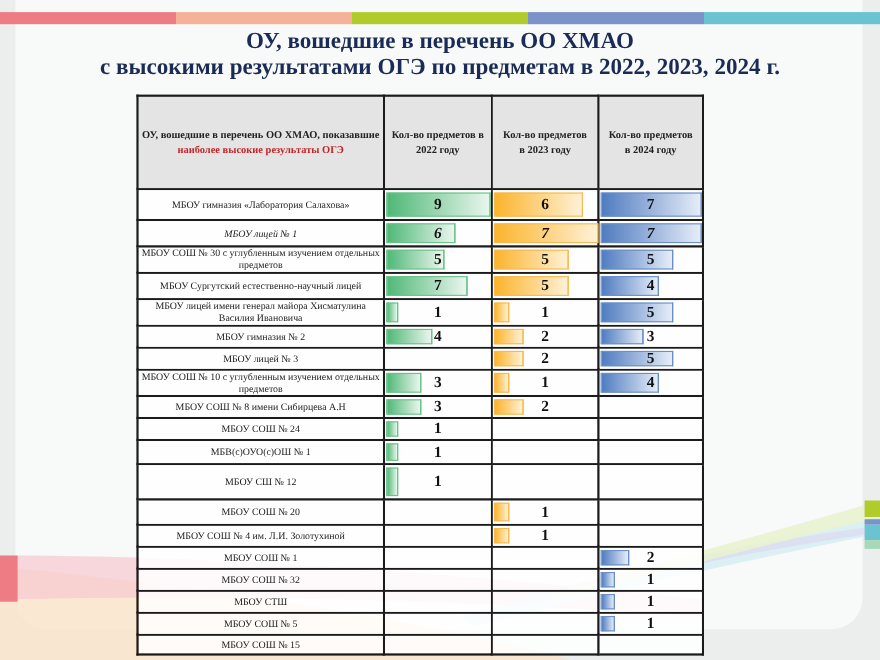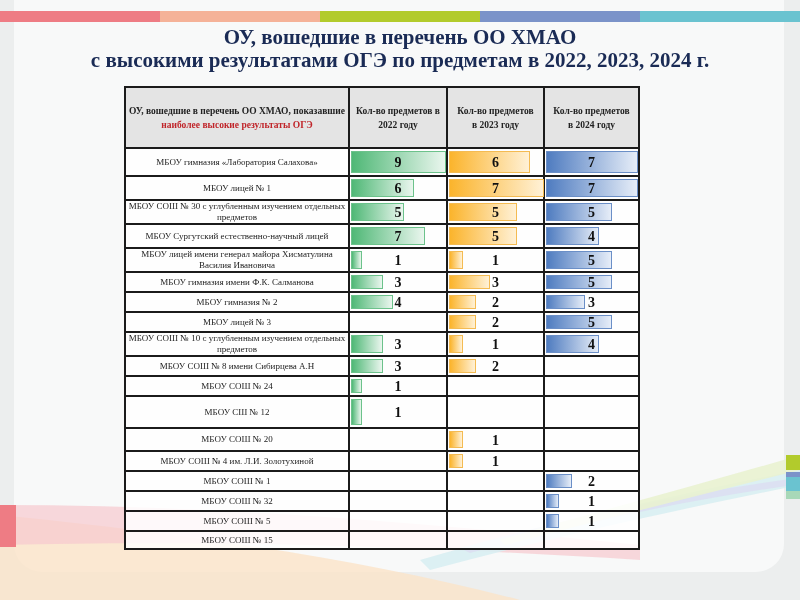--- a/index.html
+++ b/index.html
@@ -86,32 +86,32 @@
       <col style="width:97px">
       <col style="width:95px">
   </colgroup>
   <thead>
     <tr>
       <th>
         <span>ОУ, вошедшие в перечень ОО ХМАО, показавшие</span><br>
         <span class="red">наиболее высокие результаты ОГЭ</span>
       </th>
       <th style="padding:0 6px"><span>Кол-во предметов в 2022 году</span></th>
-      <th style="padding:4px 6px"><span>Кол-во предметов в 2023 году</span></th>
+      <th style="padding:16px 6px"><span>Кол-во предметов в 2023 году</span></th>
       <th style="padding:0 6px"><span>Кол-во предметов в 2024 году</span></th>
     </tr>
   </thead>
   <tbody id="tbody">
       <tr style="height: 28px;">
         <td class="name">МБОУ гимназия «Лаборатория Салахова»</td>
         <td class="val"><div class="bar g" style="width: 95px;"></div><span class="num">9</span></td>
         <td class="val"><div class="bar o" style="width: 81px;"></div><span class="num">6</span></td>
         <td class="val"><div class="bar b" style="width: 92px;"></div><span class="num">7</span></td>
       </tr>
-      <tr style="height: 24px;">
+      <tr style="height: 24px; font-style: italic;">
         <td class="name">МБОУ лицей № 1</td>
         <td class="val"><div class="bar g" style="width: 63px;"></div><span class="num">6</span></td>
         <td class="val"><div class="bar o" style="width: 95px;"></div><span class="num">7</span></td>
         <td class="val"><div class="bar b" style="width: 92px;"></div><span class="num">7</span></td>
       </tr>
       <tr style="height: 23px;">
         <td class="name">МБОУ СОШ № 30 с углубленным изучением отдельных предметов</td>
         <td class="val"><div class="bar g" style="width: 53px;"></div><span class="num">5</span></td>
         <td class="val"><div class="bar o" style="width: 68px;"></div><span class="num">5</span></td>
         <td class="val"><div class="bar b" style="width: 66px;"></div><span class="num">5</span></td>
@@ -121,26 +121,20 @@
         <td class="val"><div class="bar g" style="width: 74px;"></div><span class="num">7</span></td>
         <td class="val"><div class="bar o" style="width: 68px;"></div><span class="num">5</span></td>
         <td class="val"><div class="bar b" style="width: 53px;"></div><span class="num">4</span></td>
       </tr>
       <tr style="height: 24px;">
         <td class="name">МБОУ лицей имени генерал майора Хисматулина Василия Ивановича</td>
         <td class="val"><div class="bar g" style="width: 11px;"></div><span class="num">1</span></td>
         <td class="val"><div class="bar o" style="width: 14px;"></div><span class="num">1</span></td>
         <td class="val"><div class="bar b" style="width: 66px;"></div><span class="num">5</span></td>
       </tr>
-      <tr style="height: 19px;">
-        <td class="name">МБОУ гимназия имени Ф.К. Салманова</td>
-        <td class="val"><div class="bar g" style="width: 32px;"></div><span class="num">3</span></td>
-        <td class="val"><div class="bar o" style="width: 41px;"></div><span class="num">3</span></td>
-        <td class="val"><div class="bar b" style="width: 66px;"></div><span class="num">5</span></td>
-      </tr>
       <tr style="height: 18px;">
         <td class="name">МБОУ гимназия № 2</td>
         <td class="val"><div class="bar g" style="width: 42px;"></div><span class="num">4</span></td>
         <td class="val"><div class="bar o" style="width: 27px;"></div><span class="num">2</span></td>
         <td class="val"><div class="bar b" style="width: 39px;"></div><span class="num">3</span></td>
       </tr>
       <tr style="height: 17px;">
         <td class="name">МБОУ лицей № 3</td>
         <td class="val"></td>
         <td class="val"><div class="bar o" style="width: 27px;"></div><span class="num">2</span></td>
@@ -157,20 +151,26 @@
         <td class="val"><div class="bar g" style="width: 32px;"></div><span class="num">3</span></td>
         <td class="val"><div class="bar o" style="width: 27px;"></div><span class="num">2</span></td>
         <td class="val"></td>
       </tr>
       <tr style="height: 18px;">
         <td class="name">МБОУ СОШ № 24</td>
         <td class="val"><div class="bar g" style="width: 11px;"></div><span class="num">1</span></td>
         <td class="val"></td>
         <td class="val"></td>
       </tr>
+      <tr style="height: 22px;">
+        <td class="name">МБВ(с)ОУО(с)ОШ № 1</td>
+        <td class="val"><div class="bar g" style="width: 11px;"></div><span class="num">1</span></td>
+        <td class="val"></td>
+        <td class="val"></td>
+      </tr>
       <tr style="height: 32px;">
         <td class="name">МБОУ СШ № 12</td>
         <td class="val"><div class="bar g" style="width: 11px;"></div><span class="num">1</span></td>
         <td class="val"></td>
         <td class="val"></td>
       </tr>
       <tr style="height: 23px;">
         <td class="name">МБОУ СОШ № 20</td>
         <td class="val"></td>
         <td class="val"><div class="bar o" style="width: 14px;"></div><span class="num">1</span></td>
@@ -188,20 +188,26 @@
         <td class="val"></td>
         <td class="val"><div class="bar b" style="width: 26px;"></div><span class="num">2</span></td>
       </tr>
       <tr style="height: 17px; margin-left: 20px;">
         <td class="name">МБОУ СОШ № 32</td>
         <td class="val"></td>
         <td class="val"></td>
         <td class="val"><div class="bar b" style="width: 13px;"></div><span class="num">1</span></td>
       </tr>
       <tr style="height: 18px;">
+        <td class="name">МБОУ СТШ</td>
+        <td class="val"></td>
+        <td class="val"></td>
+        <td class="val"><div class="bar b" style="width: 13px;"></div><span class="num">1</span></td>
+      </tr>
+      <tr style="height: 18px;">
         <td class="name">МБОУ СОШ № 5</td>
         <td class="val"></td>
         <td class="val"></td>
         <td class="val"><div class="bar b" style="width: 13px;"></div><span class="num">1</span></td>
       </tr>
       <tr style="height: 18px;">
         <td class="name">МБОУ СОШ № 15</td>
         <td class="val"></td>
         <td class="val"></td>
         <td class="val"></td>

